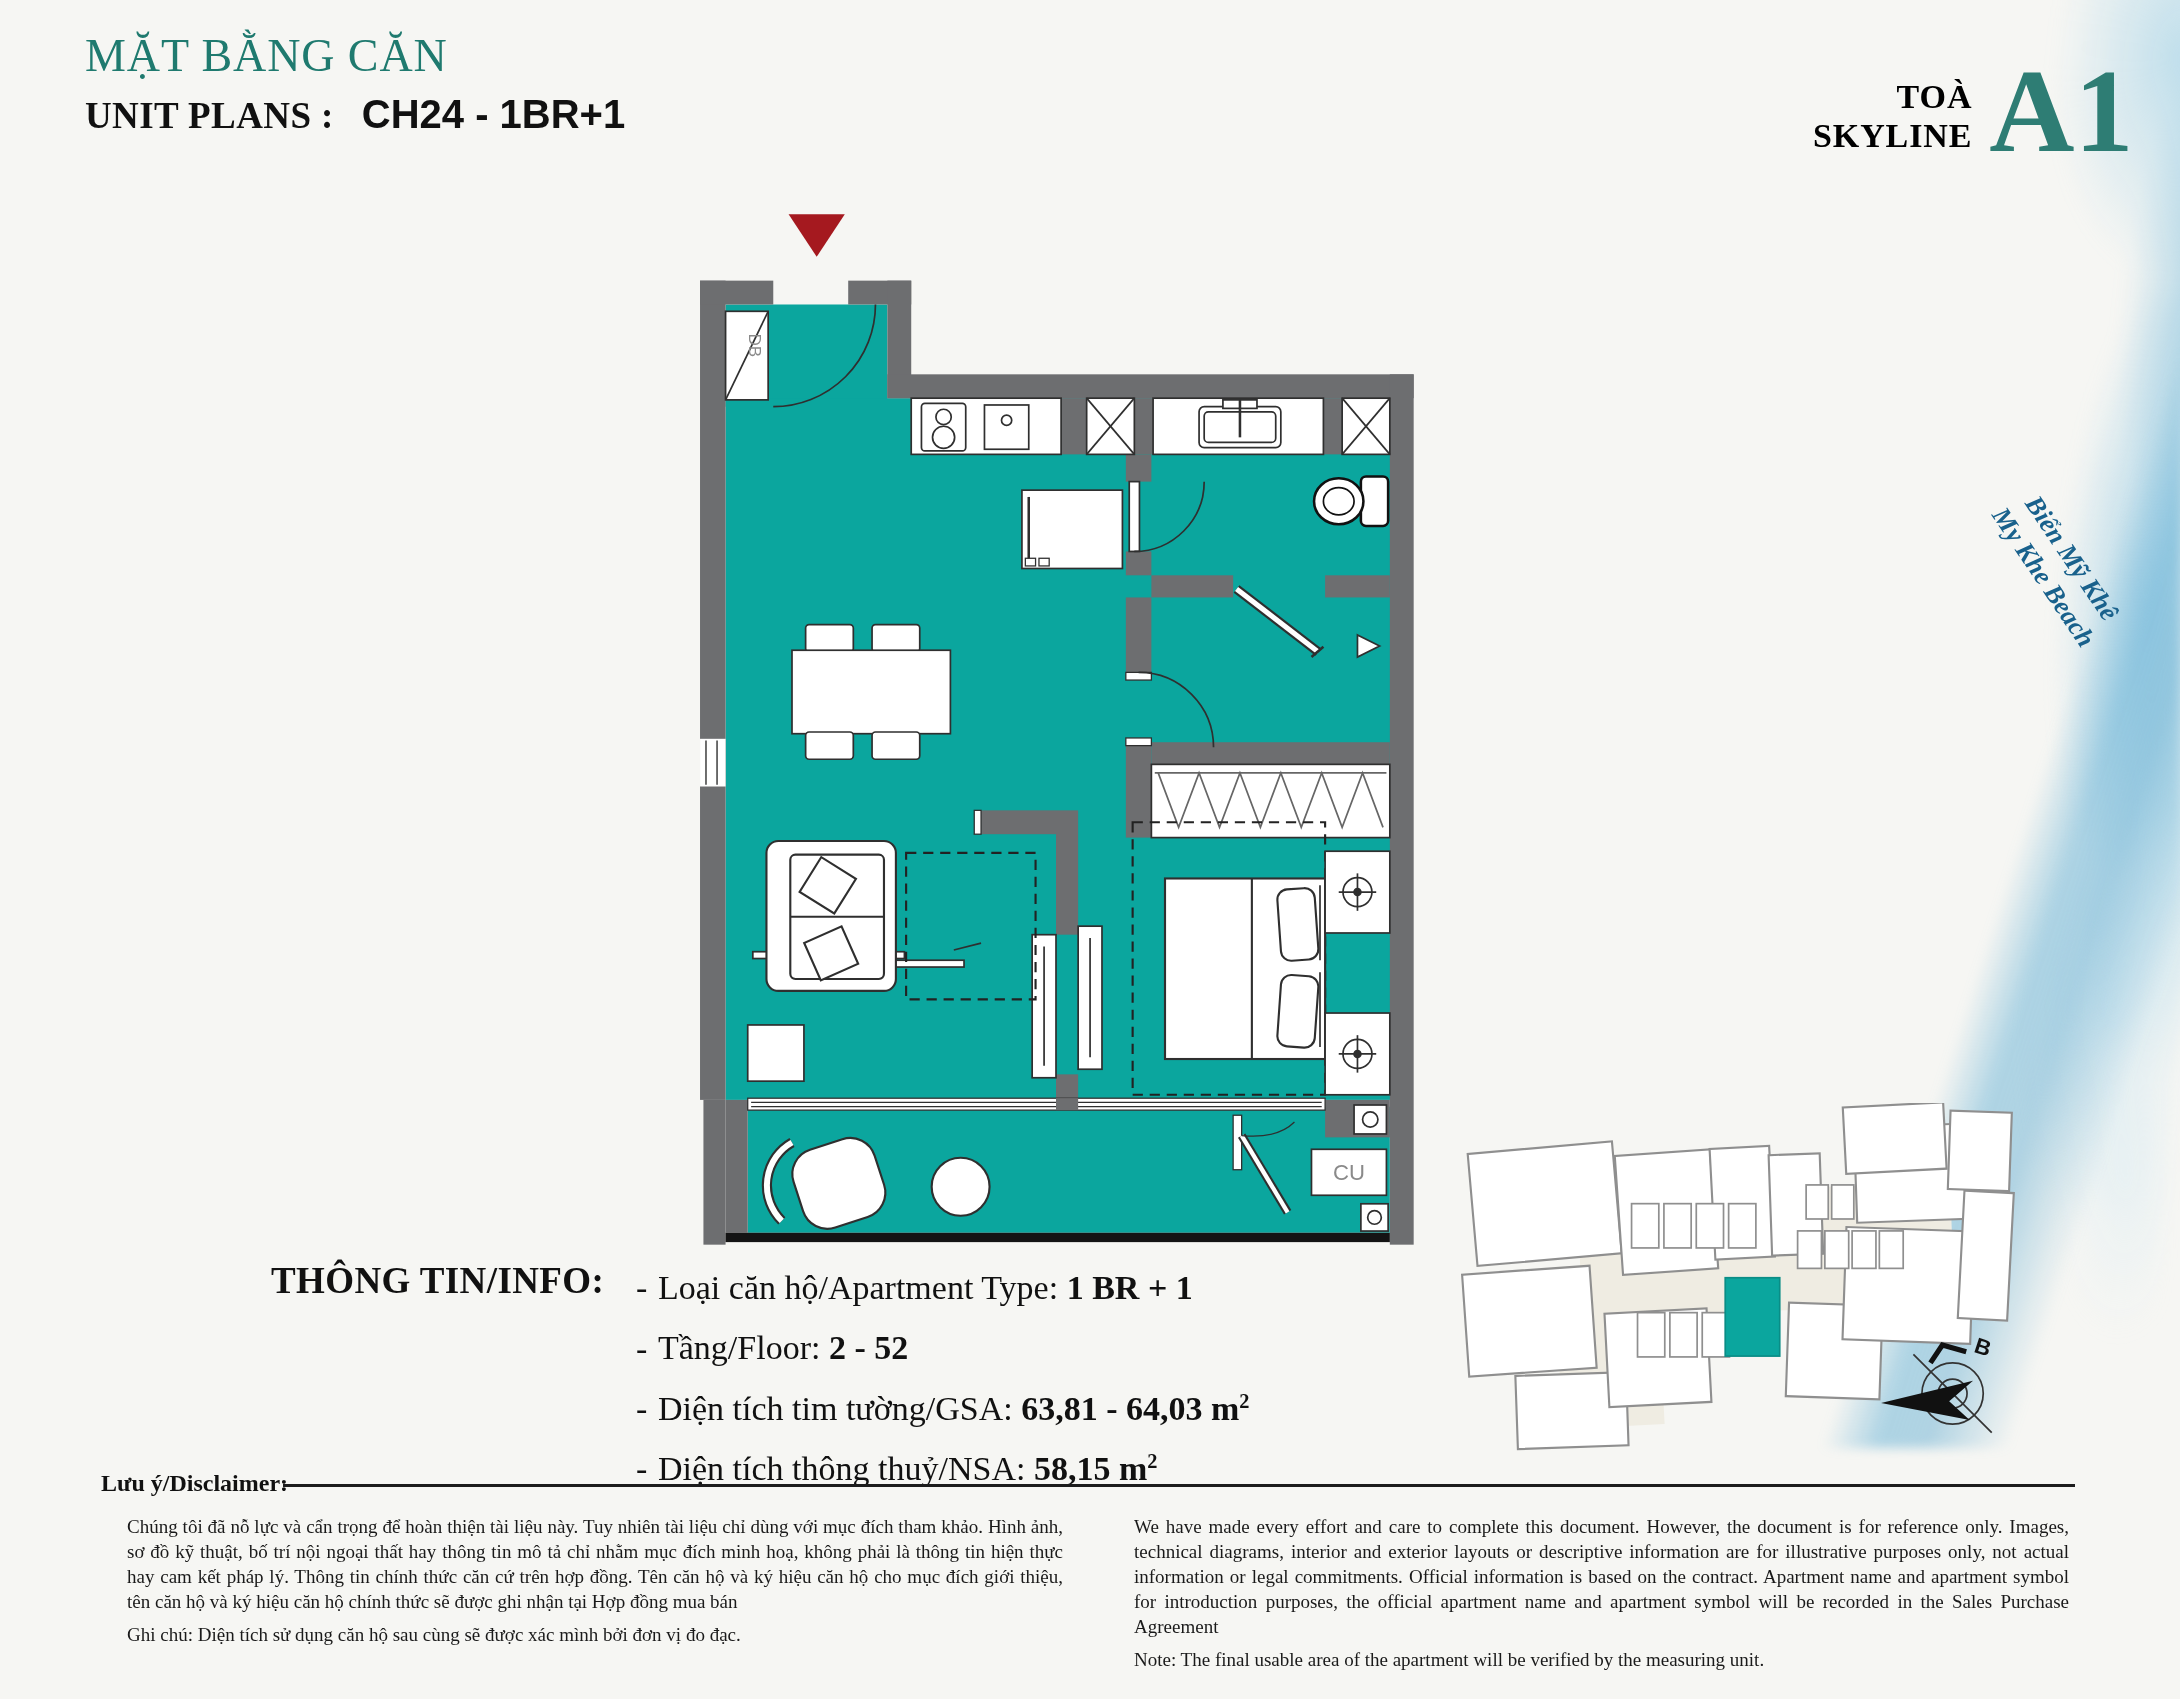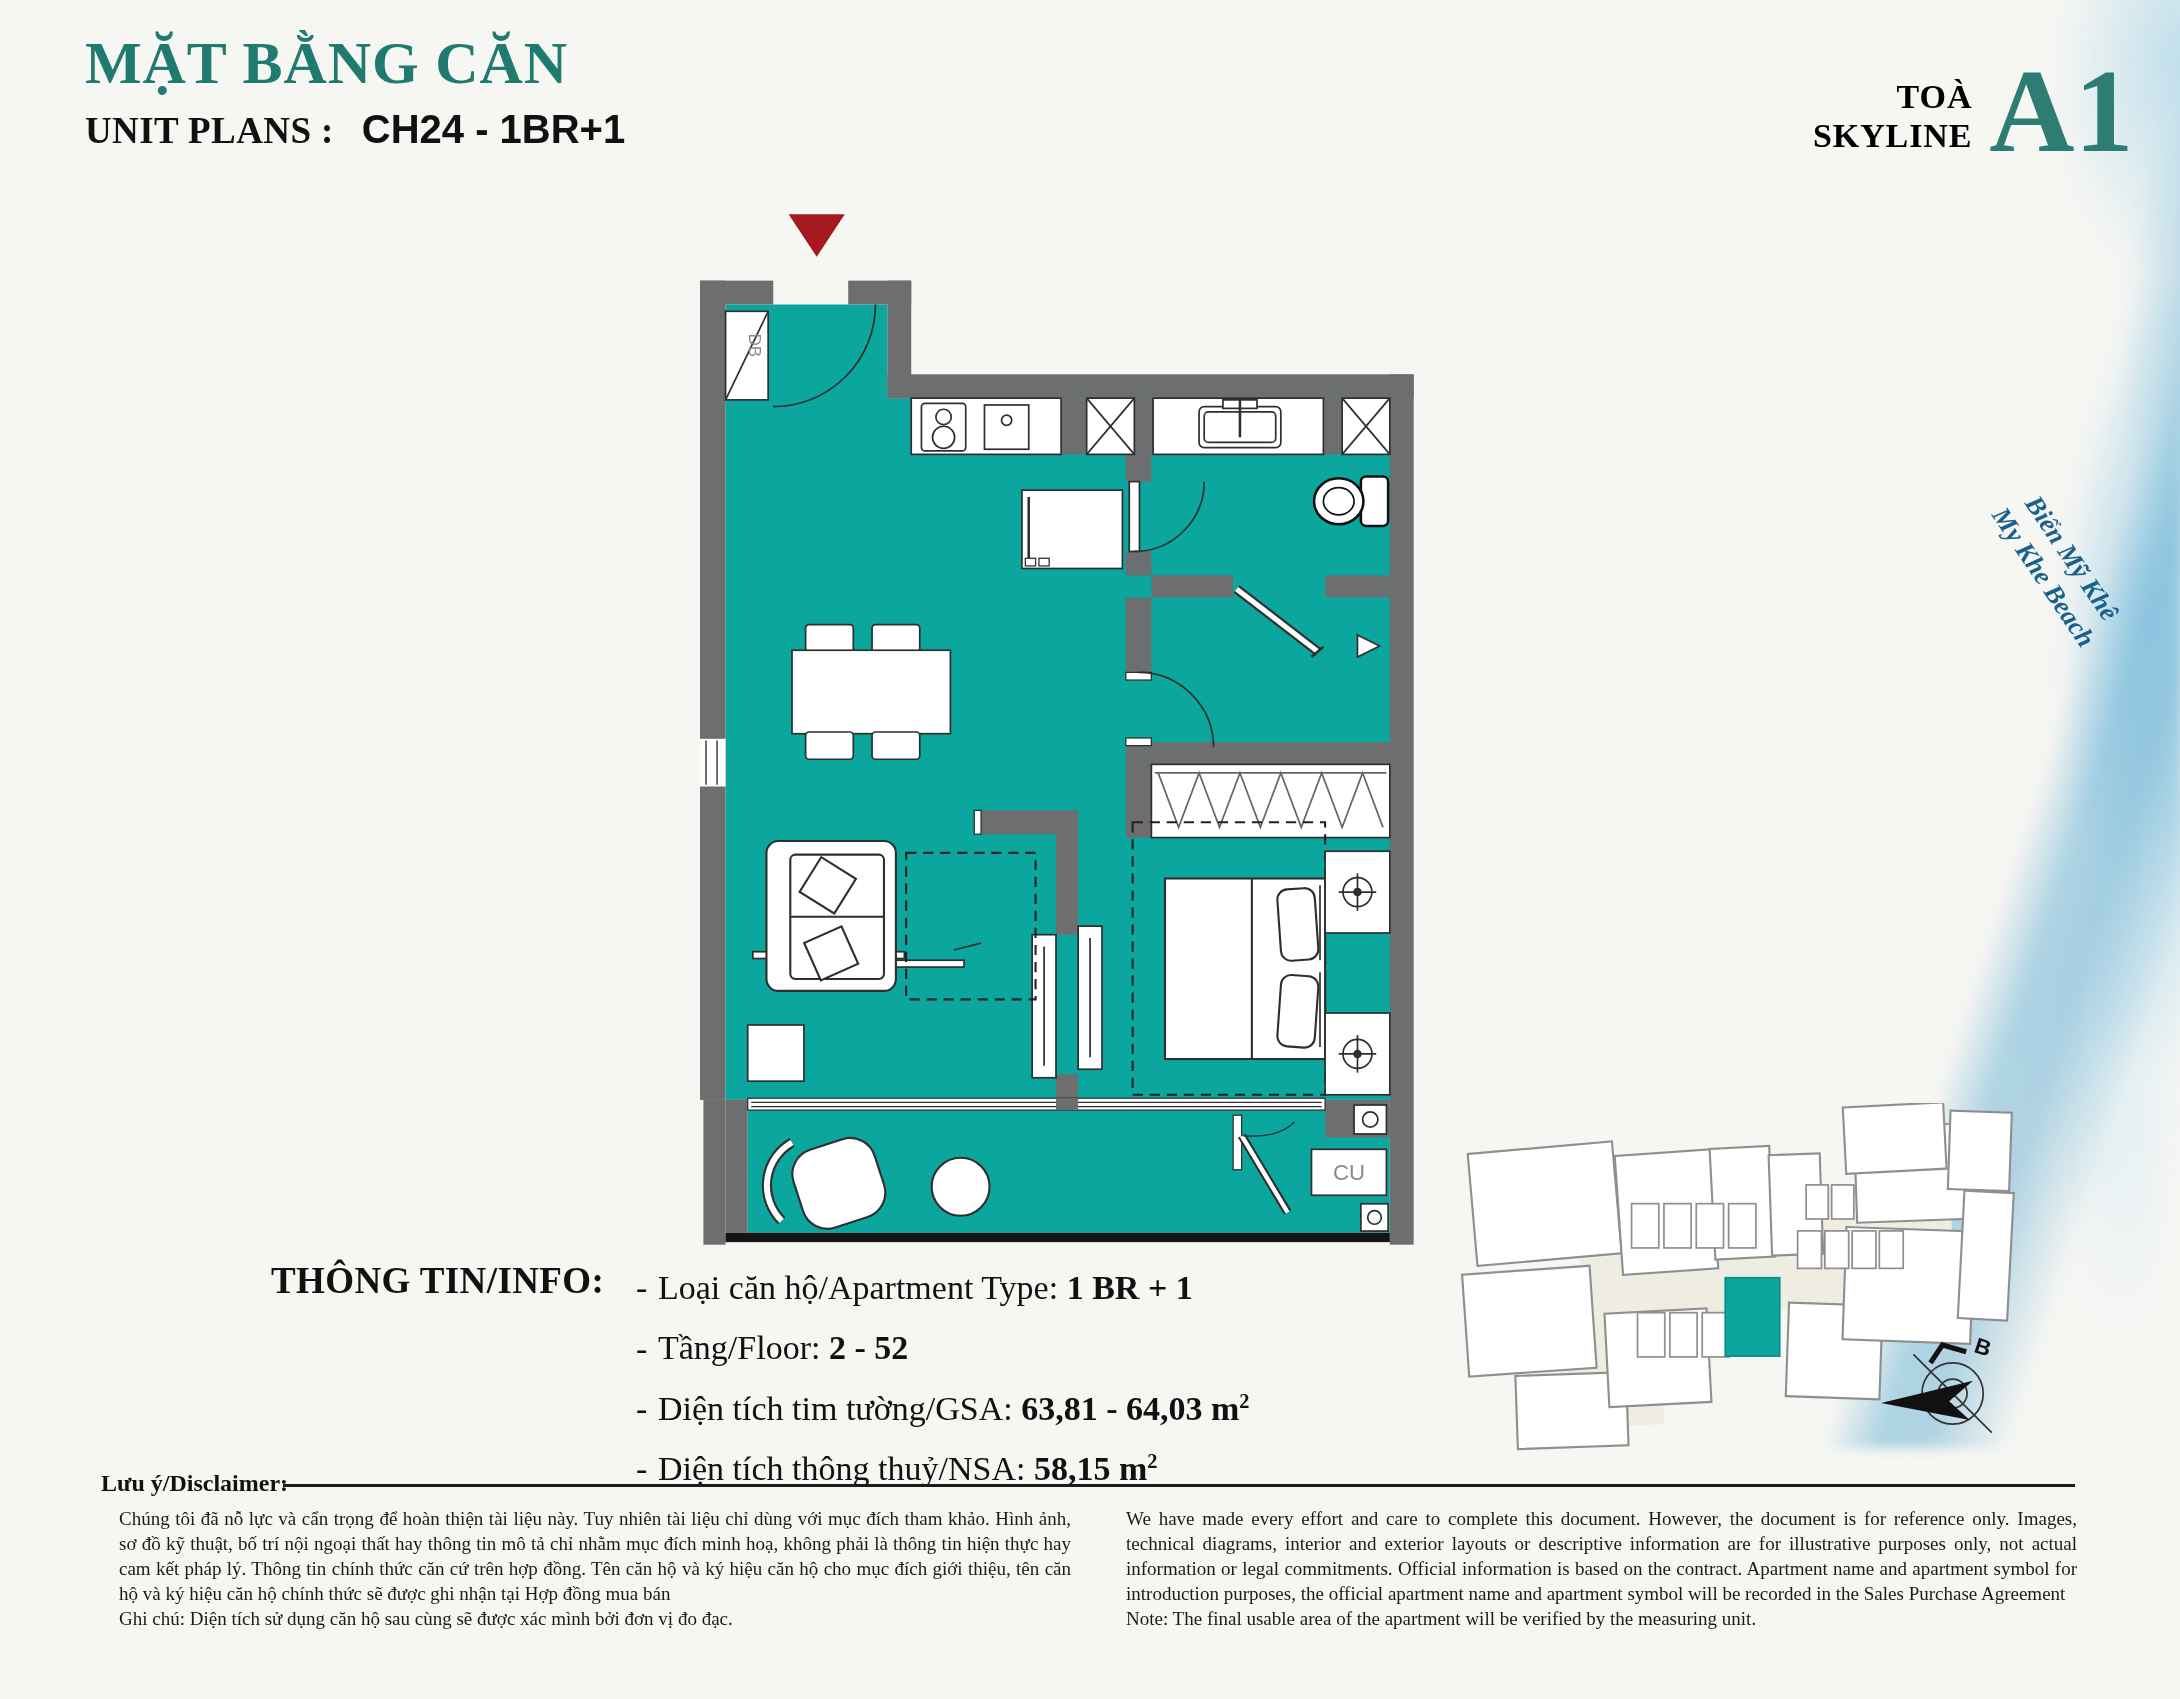--- a/index.html
+++ b/index.html
@@ -23,21 +23,21 @@
     transform:rotate(6deg) translate(34px,-51px);
   }
   .wash .w2{
     position:absolute;inset:0;
     background:linear-gradient(108deg, transparent 62%, rgba(86,170,210,.45) 68%, rgba(70,158,202,.40) 73%, transparent 82%);
     filter:blur(5.1px);
   }
   
   .title-block{position:absolute;left:85px;top:32px;}
   .page-title{
-    font-size:60px;font-weight:bold;color:#1f7a6f;letter-spacing:0.9px;margin:0;line-height:1.05;
+    font-size:46px;font-weight:normal;color:#1f7a6f;letter-spacing:0.9px;margin:0;line-height:1.05;
   }
   .subtitle{margin-top:12px;font-size:37px;color:#111;}
   .subtitle .lbl{font-weight:bold;letter-spacing:0.4px;}
   .subtitle .val{
     font-family:"Liberation Sans", sans-serif;font-weight:bold;font-size:40px;letter-spacing:0px;margin-left:28px;
   }
   .tower-block{position:absolute;left:1813px;top:61px;display:flex;align-items:center;}
   .tower-label{
     text-align:right;font-weight:bold;font-size:34px;line-height:39px;color:#000000;letter-spacing:0.9px;
   }
@@ -57,21 +57,21 @@
   .info-heading{position:absolute;left:0;top:5.1px;font-size:37px;font-weight:bold;color:#111;letter-spacing:0.4px;white-space:nowrap;}
   .info-items{position:absolute;left:365px;top:0;width:937px;}
   .info-item{font-size:34px;color:#111;line-height:53px;white-space:nowrap;}
   .info-item .bullet{display:inline-block;width:22px;}
   .info-item .val{font-weight:bold;text-align:center;}
   .info-item sup{font-size:20.4px;font-weight:bold;}
   
   .disc-heading{position:absolute;left:101px;top:1470px;font-size:24px;font-weight:bold;color:#111;white-space:nowrap;}
   .disc-rule{position:absolute;left:283px;top:1484px;width:1792px;height:2.6px;background:#1c1c1c;}
   .disc-col{font-size:19px;line-height:25px;color:#1a1a1a;text-align:justify;}
-  .disc-col p{margin:0;}
+  .disc-col p{margin:8px;}
   .disc-left{position:absolute;left:119px;top:1506px;width:952px;}
   .disc-right{position:absolute;left:1126px;top:1506px;width:951px;}
 </style>
 </head>
 <body>
 
 <div class="wash">
   <div class="w1"></div>
   <div class="w2"></div>
 </div>

